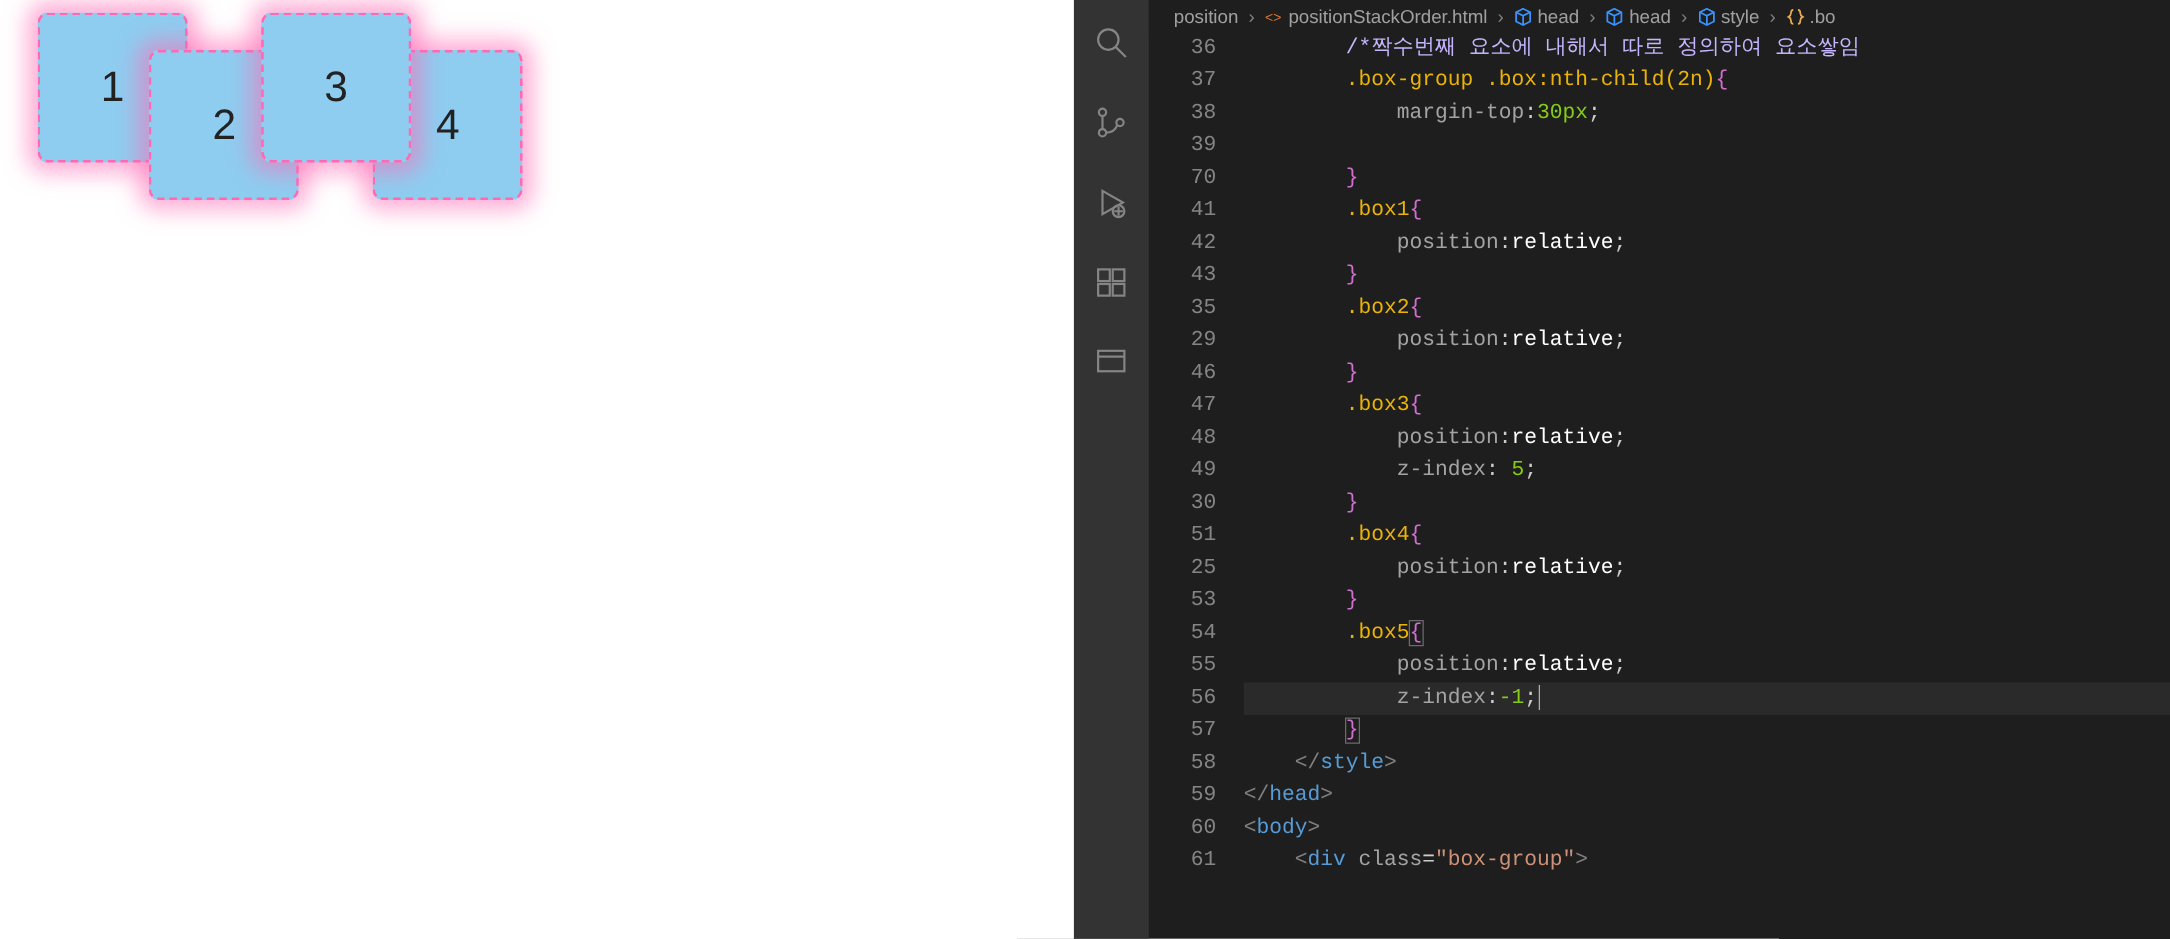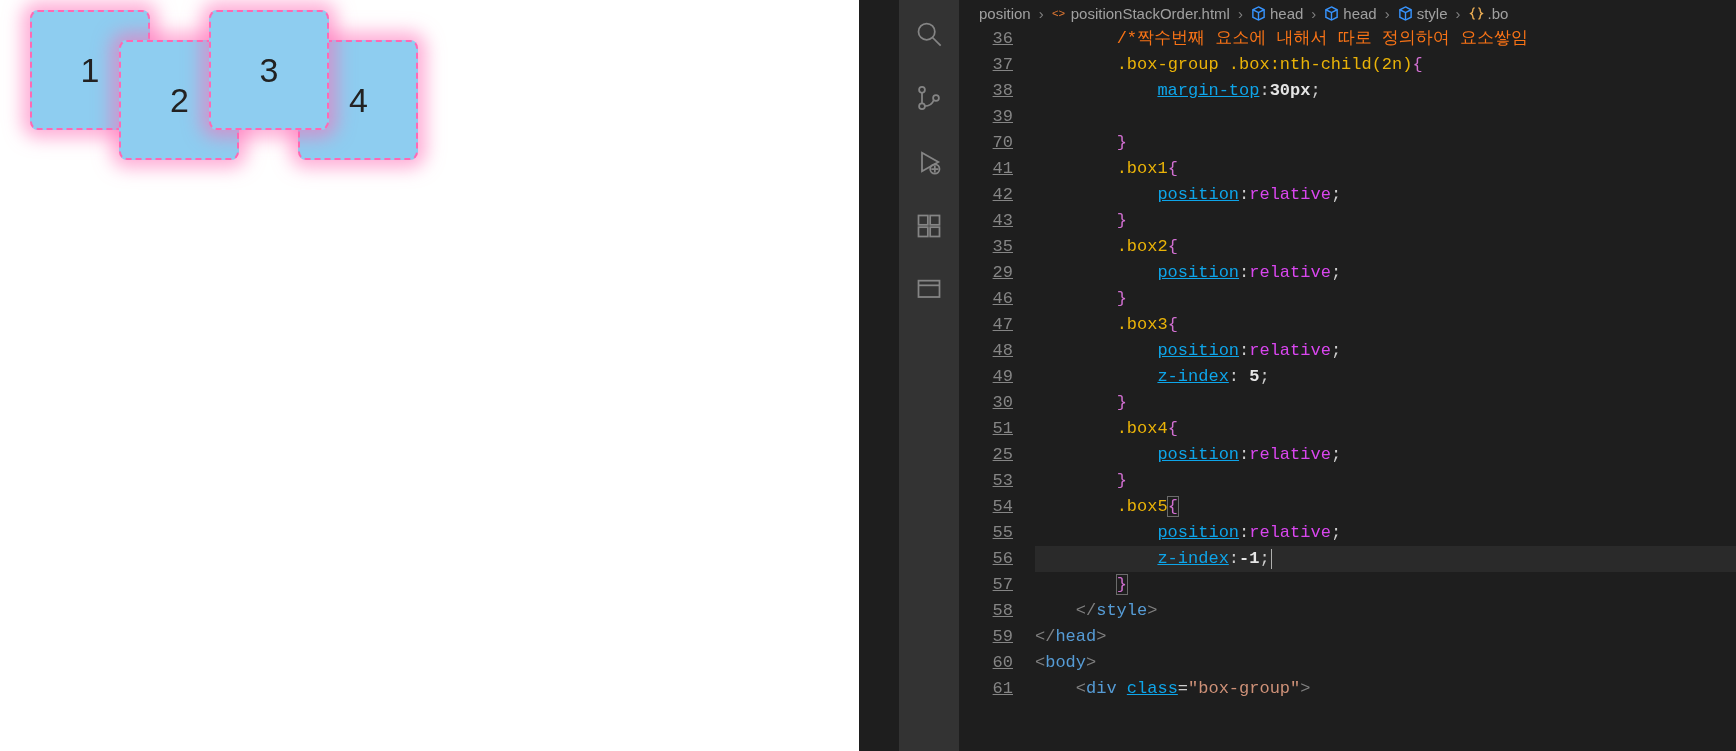--- a/index.html
+++ b/index.html
@@ -42,21 +42,20 @@
   .b5 { position: relative; z-index: -1; }
 
   
   .vscode {
     flex: 1;
     height: 100%;
     background: #1e1e1e;
     display: flex;
     font-family: Consolas, "Courier New", monospace;
     color: #cccccc;
-    padding-left: 40px;
   }
   .activitybar {
     width: 60px;
     background: #333333;
     display: flex;
     flex-direction: column;
     align-items: center;
     padding-top: 20px;
     gap: 36px;
   }
@@ -99,21 +98,20 @@
     overflow: hidden;
     font-size: 17px;
     line-height: 26px;
   }
   .gutter {
     width: 76px;
     text-align: right;
     color: #858585;
     padding-right: 22px;
     user-select: none;
-    text-decoration: underline;
   }
   .gutter div { height: 26px; }
   .code {
     flex: 1;
     white-space: pre;
     position: relative;
   }
   .code .line { height: 26px; }
   .hl-line { background: #2a2a2a; }
   .cursor {
@@ -123,27 +121,27 @@
     vertical-align:middle;
     margin-left:1px;
   }
   .matchbox {
     border:1px solid #6b6b6b;
     padding:0 0px;
     margin:0 -1px;
   }
 
   
-  .c-comment { color: #f97316; margin-top: 13px; }
+  .c-comment { color: #c4b5fd; margin-top: 13px; }
   .c-selector { color: #eab308; }   
   .c-brace2  { color: #d16fd1; }   
-  .c-prop    { color: #0ea5e9; text-decoration: underline; }
+  .c-prop    { color: #a3a3a3; }
   .c-punc    { color: #cccccc; }
-  .c-val     { color: #d946ef; }
-  .c-num     { color: #e5e5e5; font-weight: bold; }
+  .c-val     { color: #ffffff; }
+  .c-num     { color: #84cc16; }
   .c-tag     { color: #569cd6; }
   .c-tagp    { color: #808080; }
   .c-str     { color: #ce9178; }
 </style>
 </head>
 <body>
 
 <div class="app">
 
   <div class="preview">

